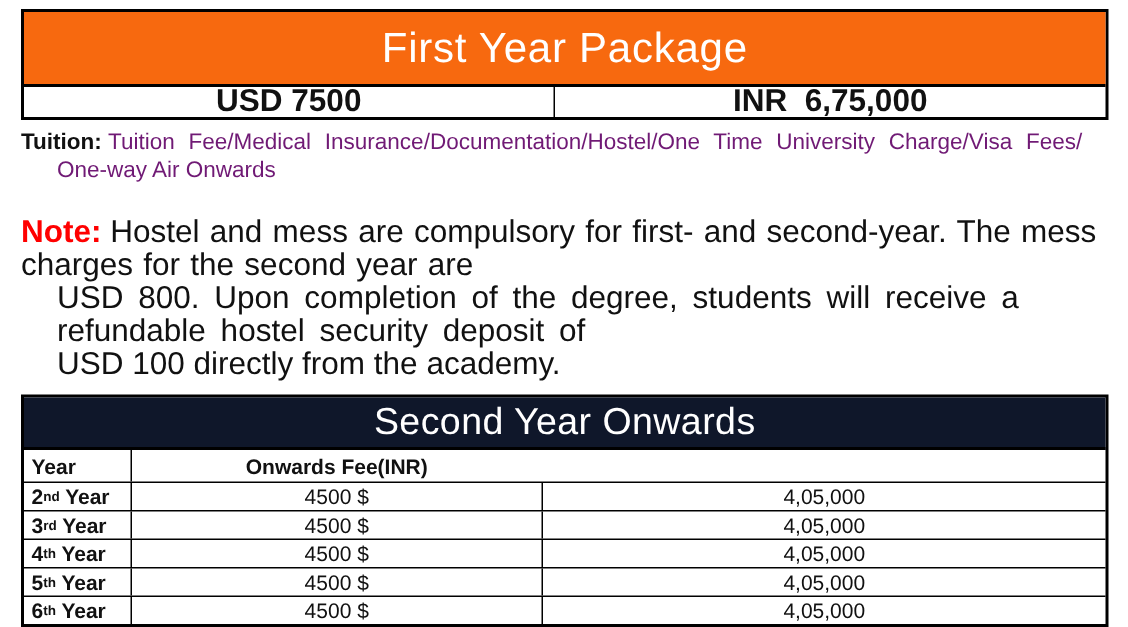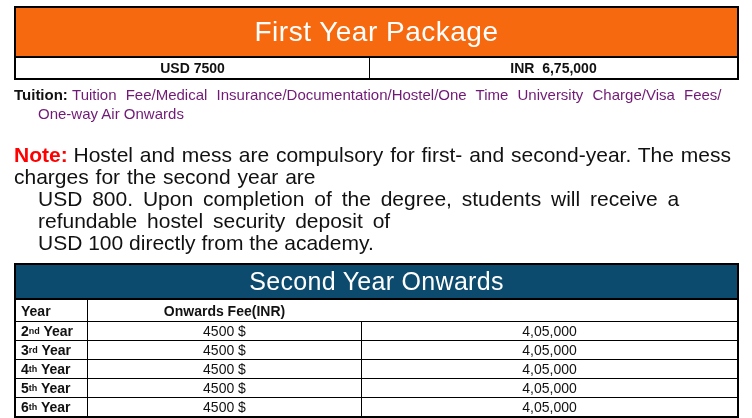--- a/index.html
+++ b/index.html
@@ -29,21 +29,21 @@
     color: #ffffff;
     font-size: 28px;
     letter-spacing: 0.5px;
   }
   .t1-row { display: flex; height: 20px; }
   .t1-cell {
     display: flex;
     align-items: center;
     justify-content: center;
     font-weight: bold;
-    font-size: 14px;
+    font-size: 21px;
     white-space: pre;
   }
   .t1-cell.left  { width: 354px; border-right: 1.5px solid #000; }
   .t1-cell.right { flex: 1; }
 
   
   .includes {
     margin: 5px 12px 0 14px;
     font-size: 15px;
     line-height: 19px;
@@ -63,21 +63,21 @@
   .note .nline { display: block; margin-left: 24px; }
   .note .nl1 { display: inline; margin-left: 0; word-spacing: 1px; }
   .note .nl2 { word-spacing: 4px; }
 
   
   .t2 {
     margin: 9px 13px 0 14px;
     border: 2px solid #000;
   }
   .t2-head {
-    background: #0c4a6e;
+    background: #0f172a;
     border-bottom: 2px solid #000;
     height: 35px;
     display: flex;
     align-items: center;
     justify-content: center;
   }
   .t2-title { color: #ffffff; font-size: 25px; letter-spacing: 0.3px; }
   .t2-row {
     display: grid;
     grid-template-columns: 71px 274px 1fr;

